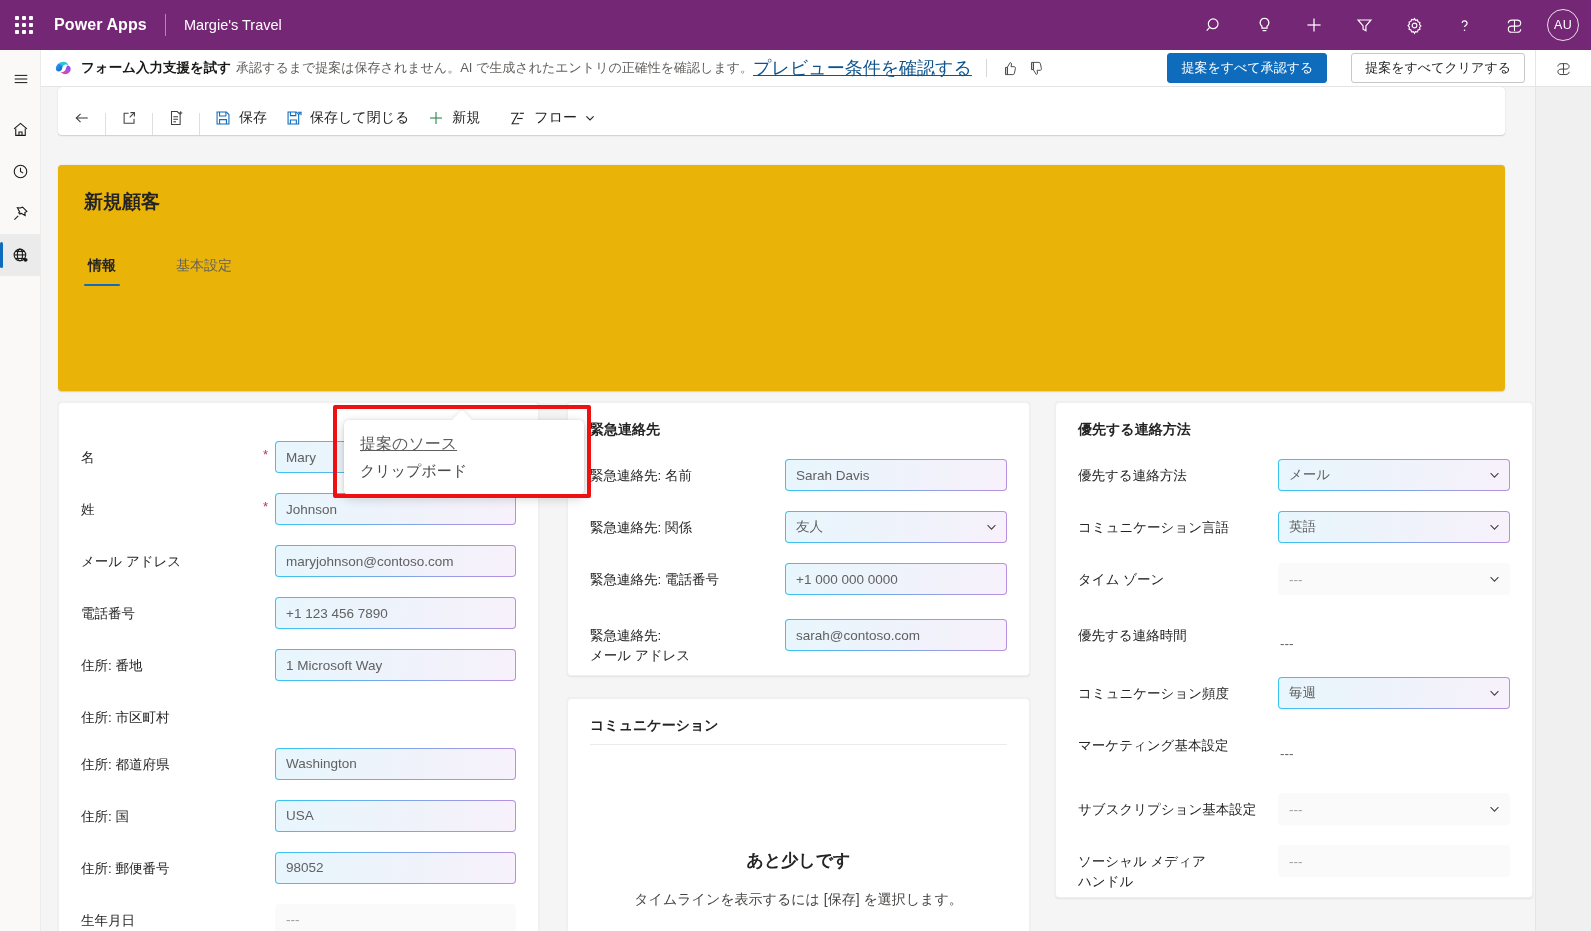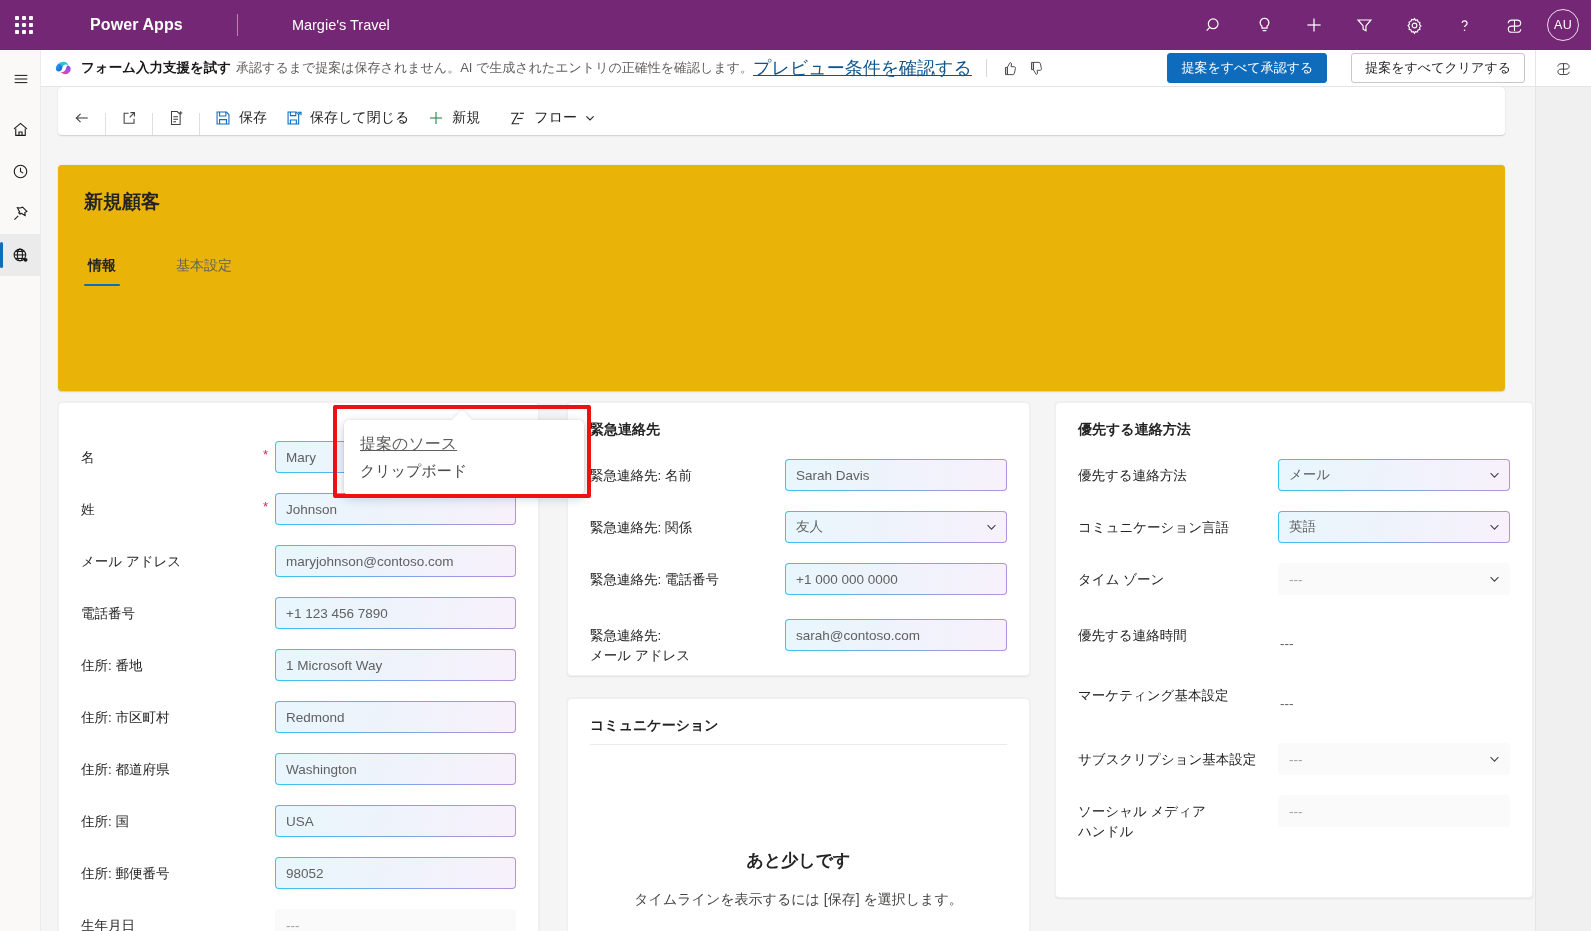--- a/index.html
+++ b/index.html
@@ -12,21 +12,20 @@
     -webkit-font-smoothing: antialiased;
   }
 
   
   .appbar {
     position: absolute; top: 0; left: 0;
     width: 1591px; height: 50px;
     background: #742774;
     display: flex; align-items: center;
     color: #fff;
-    gap: 36px;
   }
   .waffle {
     width: 48px; height: 50px;
     display: flex; align-items: center; justify-content: center;
     cursor: pointer;
   }
   .waffle-grid {
     display: grid;
     grid-template-columns: repeat(3, 4px);
     grid-template-rows: repeat(3, 4px);
@@ -560,23 +559,20 @@
         <div class="flabel">住所: 番地</div>
         <div class="req"></div>
         <div class="ctrl">
           <div class="inp">1 Microsoft Way</div>
         </div>
       </div>
 
       <div class="field">
         <div class="flabel">住所: 市区町村</div>
         <div class="req"></div>
-        <div class="ctrl">
-          <div class="inp">Redmond</div>
-        </div>
       </div>
 
       <div class="field">
         <div class="flabel">住所: 都道府県</div>
         <div class="req"></div>
         <div class="ctrl">
           <div class="inp">Washington</div>
         </div>
       </div>
 
@@ -685,20 +681,29 @@
         </div>
       </div>
 
       <div class="field" style="margin-top:24px">
         <div class="flabel">優先する連絡時間</div>
         <div class="ctrl">
           <div class="inp plain-empty" style="margin-top:8px">---</div>
         </div>
       </div>
 
+      <div class="field" style="margin-top:18px">
+        <div class="flabel">コミュニケーション頻度</div>
+        <div class="ctrl">
+          <div class="inp">毎週</div>
+          <svg class="chev" width="13" height="13" viewBox="0 0 13 13" fill="none" stroke="#424242" stroke-width="1.1">
+              <path d="M2.6 4.7L6.5 8.6l3.9-3.9"></path>
+            </svg>
+        </div>
+      </div>
 
       <div class="field">
         <div class="flabel">マーケティング基本設定</div>
         <div class="ctrl">
           <div class="inp plain-empty" style="margin-top:8px">---</div>
         </div>
       </div>
 
       <div class="field" style="margin-top:24px">
         <div class="flabel">サブスクリプション基本設定</div>

